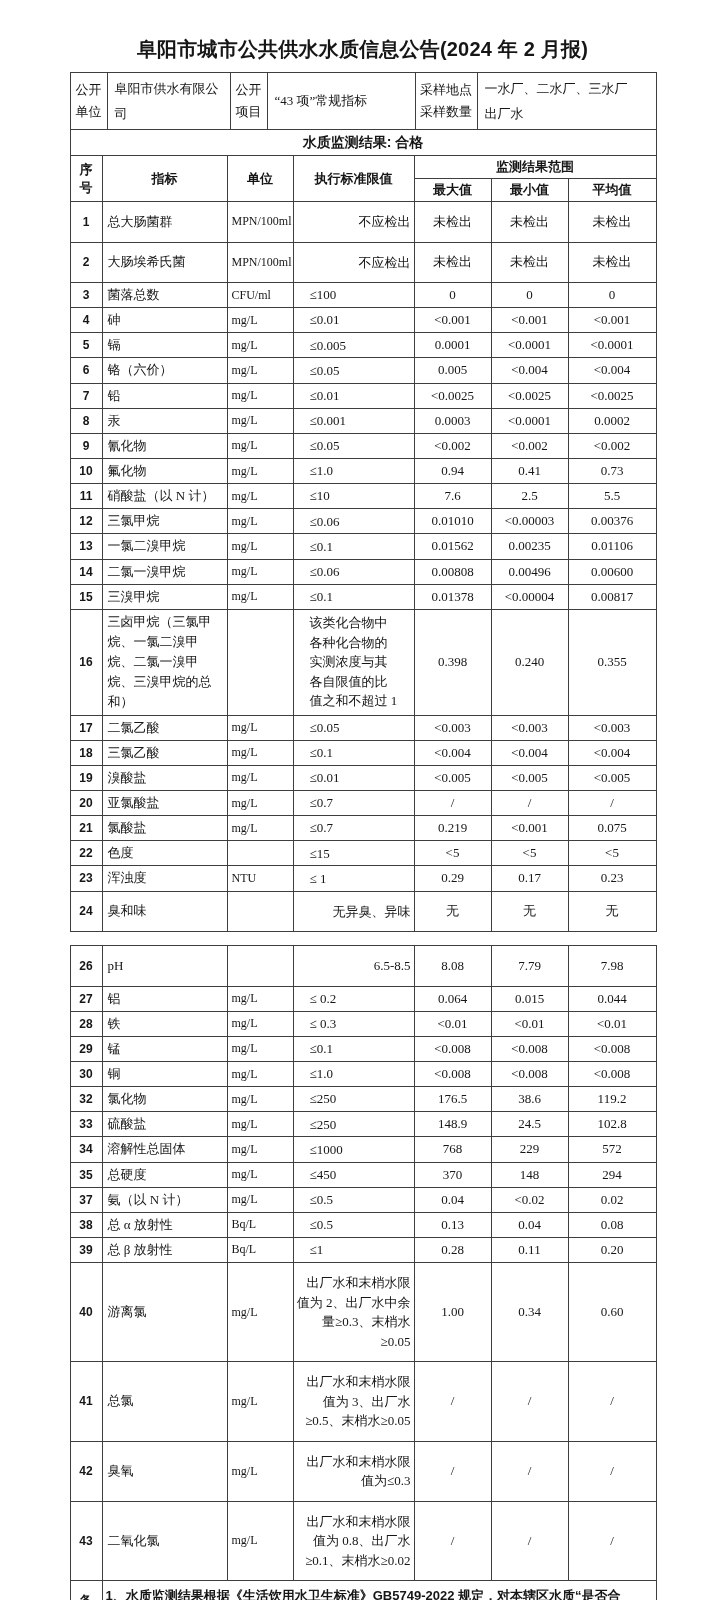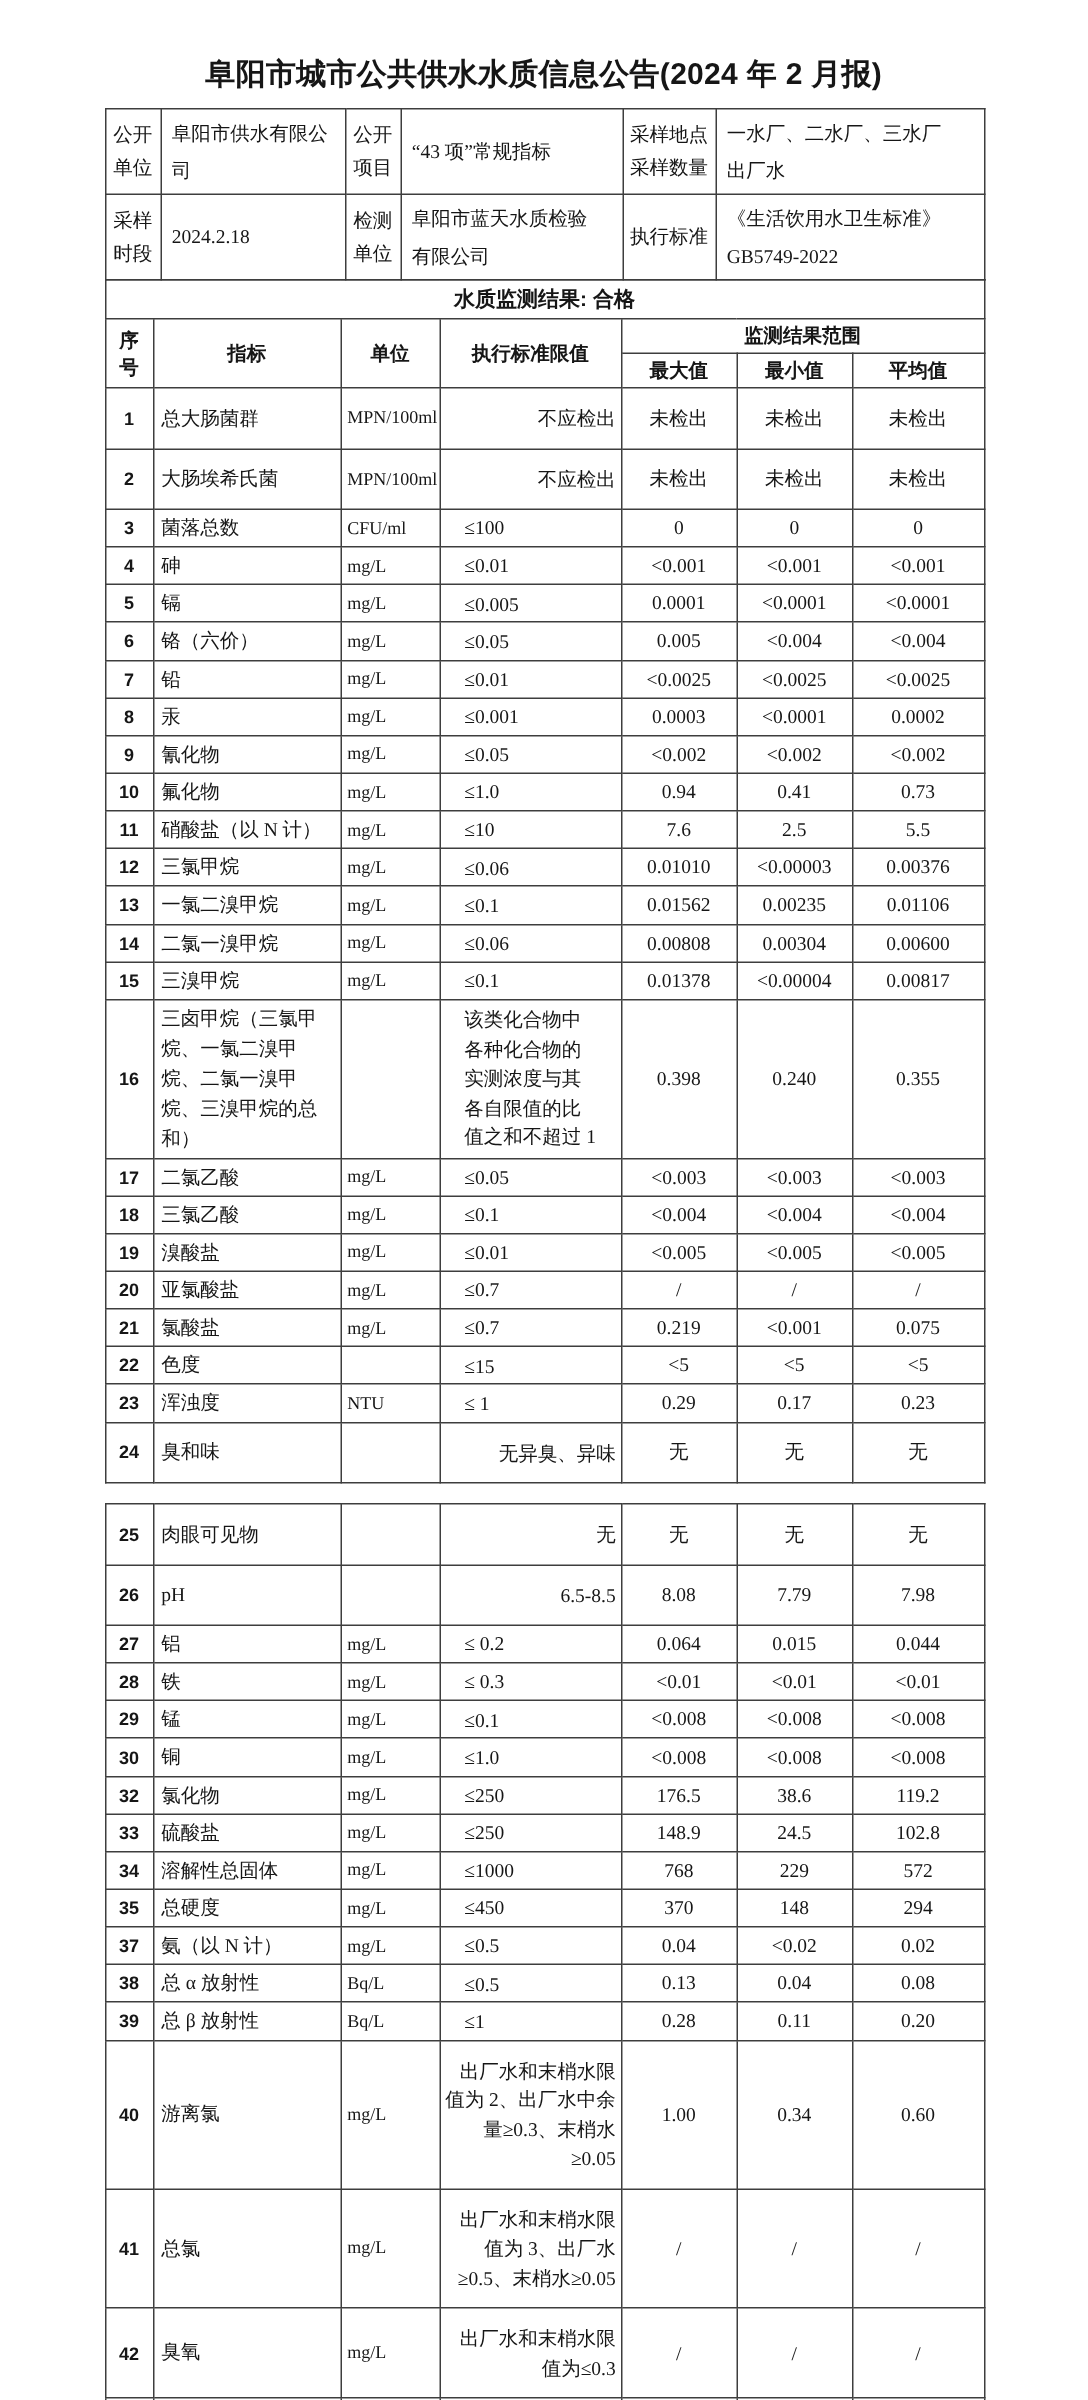--- a/index.html
+++ b/index.html
@@ -74,32 +74,20 @@
         <td class="info-label">公开
 单位</td>
         <td class="info-value">阜阳市供水有限公司</td>
         <td class="info-label">公开
 项目</td>
         <td class="info-value">“43 项”常规指标</td>
         <td class="info-label">采样地点
 采样数量</td>
         <td class="info-value">一水厂、二水厂、三水厂
 出厂水</td>
-      </tr>
-      <tr>
-        <td class="info-label">采样
-时段</td>
-        <td class="info-value">2024.2.18</td>
-        <td class="info-label">检测
-单位</td>
-        <td class="info-value">阜阳市蓝天水质检验
-有限公司</td>
-        <td class="info-label">执行标准</td>
-        <td class="info-value">《生活饮用水卫生标准》
-GB5749-2022</td>
       </tr>
     </tbody>
   </table>
 
   <table class="main-table" style="margin-top:-1px">
     <colgroup>
       <col style="width:32px">
         <col style="width:125px">
         <col style="width:66px">
       <col style="width:121px">
@@ -241,21 +229,21 @@
           <td class="c-val">0.01562</td>
           <td class="c-val">0.00235</td>
           <td class="c-val">0.01106</td>
         </tr>
         <tr>
           <td class="c-seq">14</td>
           <td class="c-name">二氯一溴甲烷</td>
           <td class="c-unit">mg/L</td>
           <td class="c-limit">≤0.06</td>
           <td class="c-val">0.00808</td>
-          <td class="c-val">0.00304</td>
+          <td class="c-val">0.00496</td>
           <td class="c-val">0.00600</td>
         </tr>
         <tr>
           <td class="c-seq">15</td>
           <td class="c-name">三溴甲烷</td>
           <td class="c-unit">mg/L</td>
           <td class="c-limit">≤0.1</td>
           <td class="c-val">0.01378</td>
           <td class="c-val">&lt;0.00004</td>
           <td class="c-val">0.00817</td>
@@ -351,29 +339,20 @@
       <col style="width:32px">
         <col style="width:125px">
         <col style="width:66px">
       <col style="width:121px">
         <col style="width:77px">
         <col style="width:77px">
         <col style="width:88px">
     </colgroup>
     <tbody id="rows-b">
         <tr>
-          <td class="c-seq">25</td>
-          <td class="c-name">肉眼可见物</td>
-          <td class="c-unit"></td>
-          <td class="c-limit center">无</td>
-          <td class="c-val">无</td>
-          <td class="c-val">无</td>
-          <td class="c-val">无</td>
-        </tr>
-        <tr>
           <td class="c-seq">26</td>
           <td class="c-name">pH</td>
           <td class="c-unit"></td>
           <td class="c-limit center">6.5-8.5</td>
           <td class="c-val">8.08</td>
           <td class="c-val">7.79</td>
           <td class="c-val">7.98</td>
         </tr>
         <tr>
           <td class="c-seq">27</td>

